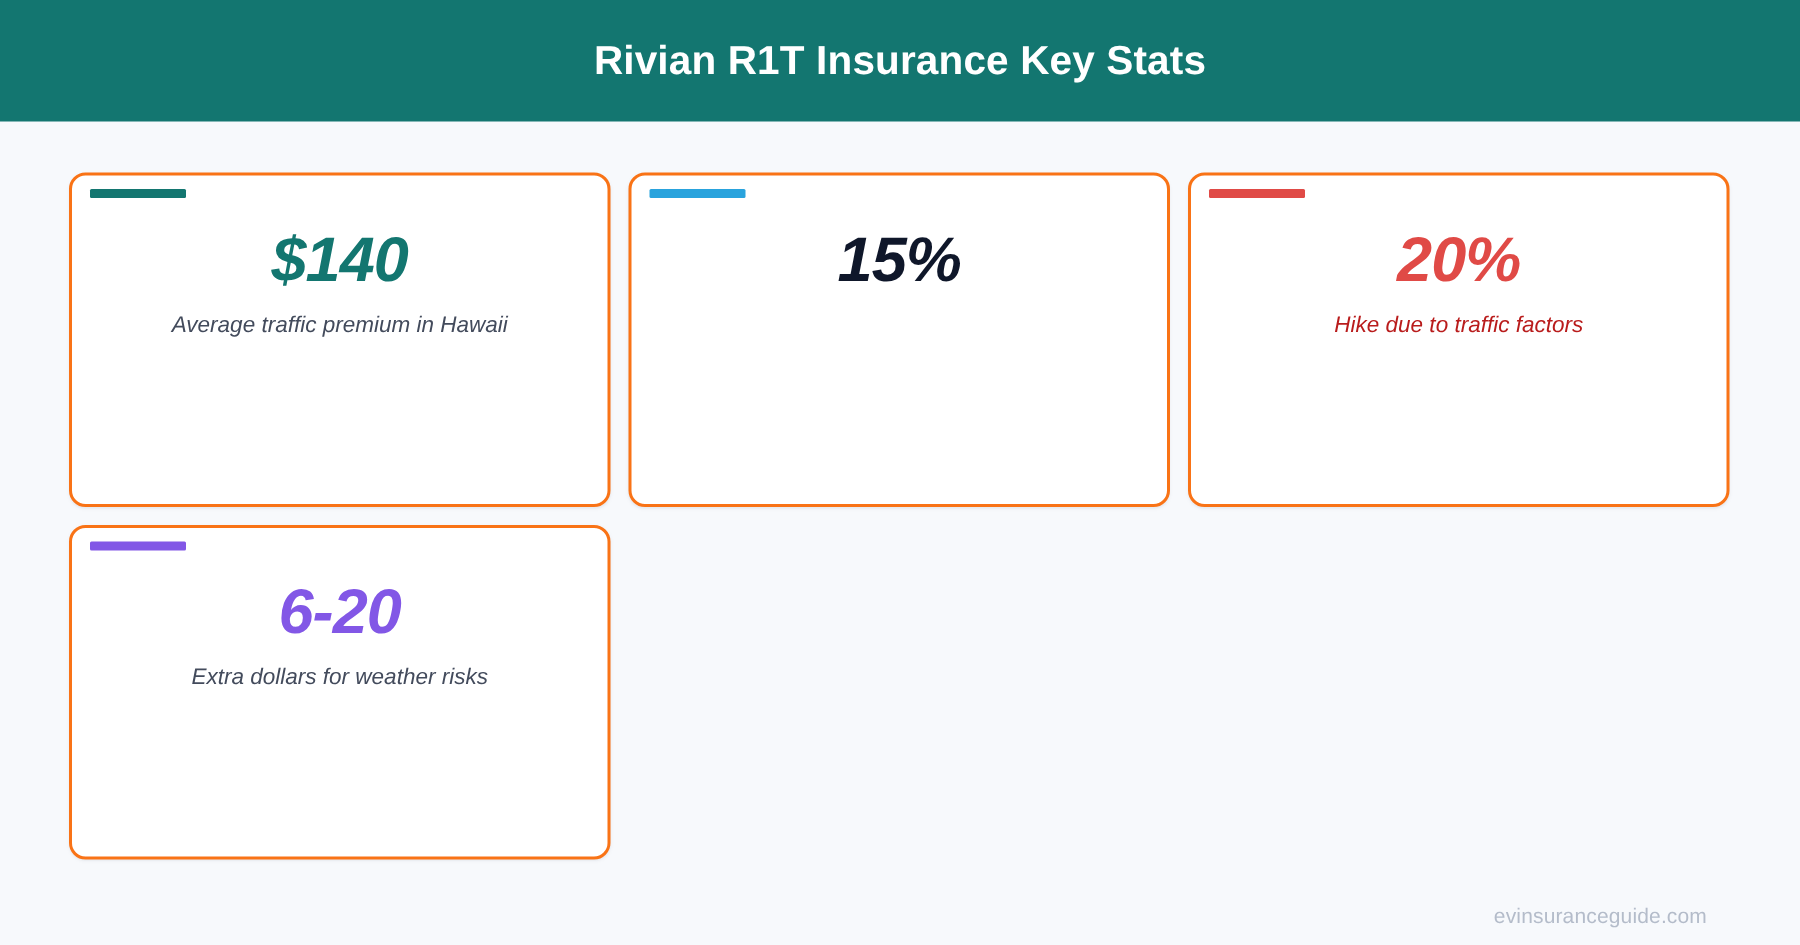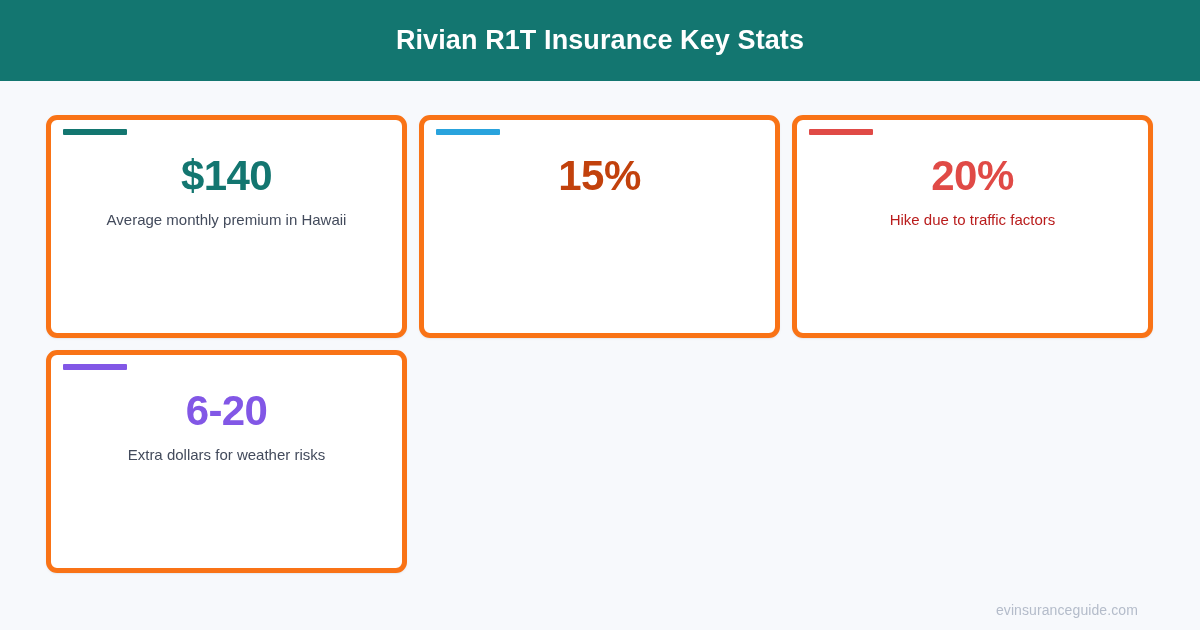--- a/index.html
+++ b/index.html
@@ -54,26 +54,27 @@
     display: flex;
     flex-wrap: wrap;
     gap: 12px;
   }
 
   .card {
     position: relative;
     width: 361px;
     height: 223px;
     background: #ffffff;
-    border: 5px solid #f97316;
+    border: 2px solid #f97316;
     border-radius: 11px;
     box-shadow: 0 1px 3px rgba(23, 43, 77, 0.045),
                 0 1px 1px rgba(23, 43, 77, 0.03);
     padding-top: 9px;
     overflow: hidden;
+    font-style: italic;
   }
 
   .accent-bar {
     position: absolute;
     top: 9px;
     left: 12px;
     width: 64px;
     height: 6px;
     border-radius: 1px;
   }
@@ -120,26 +121,26 @@
 
   <div class="header" style="background: rgb(19, 118, 112);">
     <div class="header-title" style="color: rgb(255, 255, 255);">Rivian R1T Insurance Key Stats</div>
   </div>
 
   <div class="grid">
 
     <div class="card" style="background: rgb(255, 255, 255);">
       <div class="accent-bar" style="background: rgb(19, 118, 112);"></div>
       <div class="card-value" style="color: rgb(19, 118, 112);">$140</div>
-      <div class="card-label" style="color: rgb(67, 75, 92);">Average monthly premium in Hawaii</div>
+      <div class="card-label" style="color: rgb(67, 75, 92);">Average traffic premium in Hawaii</div>
     </div>
 
     <div class="card" style="background: rgb(255, 255, 255);">
       <div class="accent-bar" style="background: rgb(41, 163, 221);"></div>
-      <div class="card-value" style="color: #c2410c;">15%</div>
+      <div class="card-value" style="color: #0f172a;">15%</div>
     </div>
 
 
     <div class="card" style="background: rgb(255, 255, 255);">
       <div class="accent-bar" style="background: rgb(224, 74, 70);"></div>
       <div class="card-value" style="color: rgb(224, 74, 70);">20%</div>
       <div class="card-label" style="color: #b91c1c;">Hike due to traffic factors</div>
     </div>
 
     <div class="card" style="background: rgb(255, 255, 255);">

